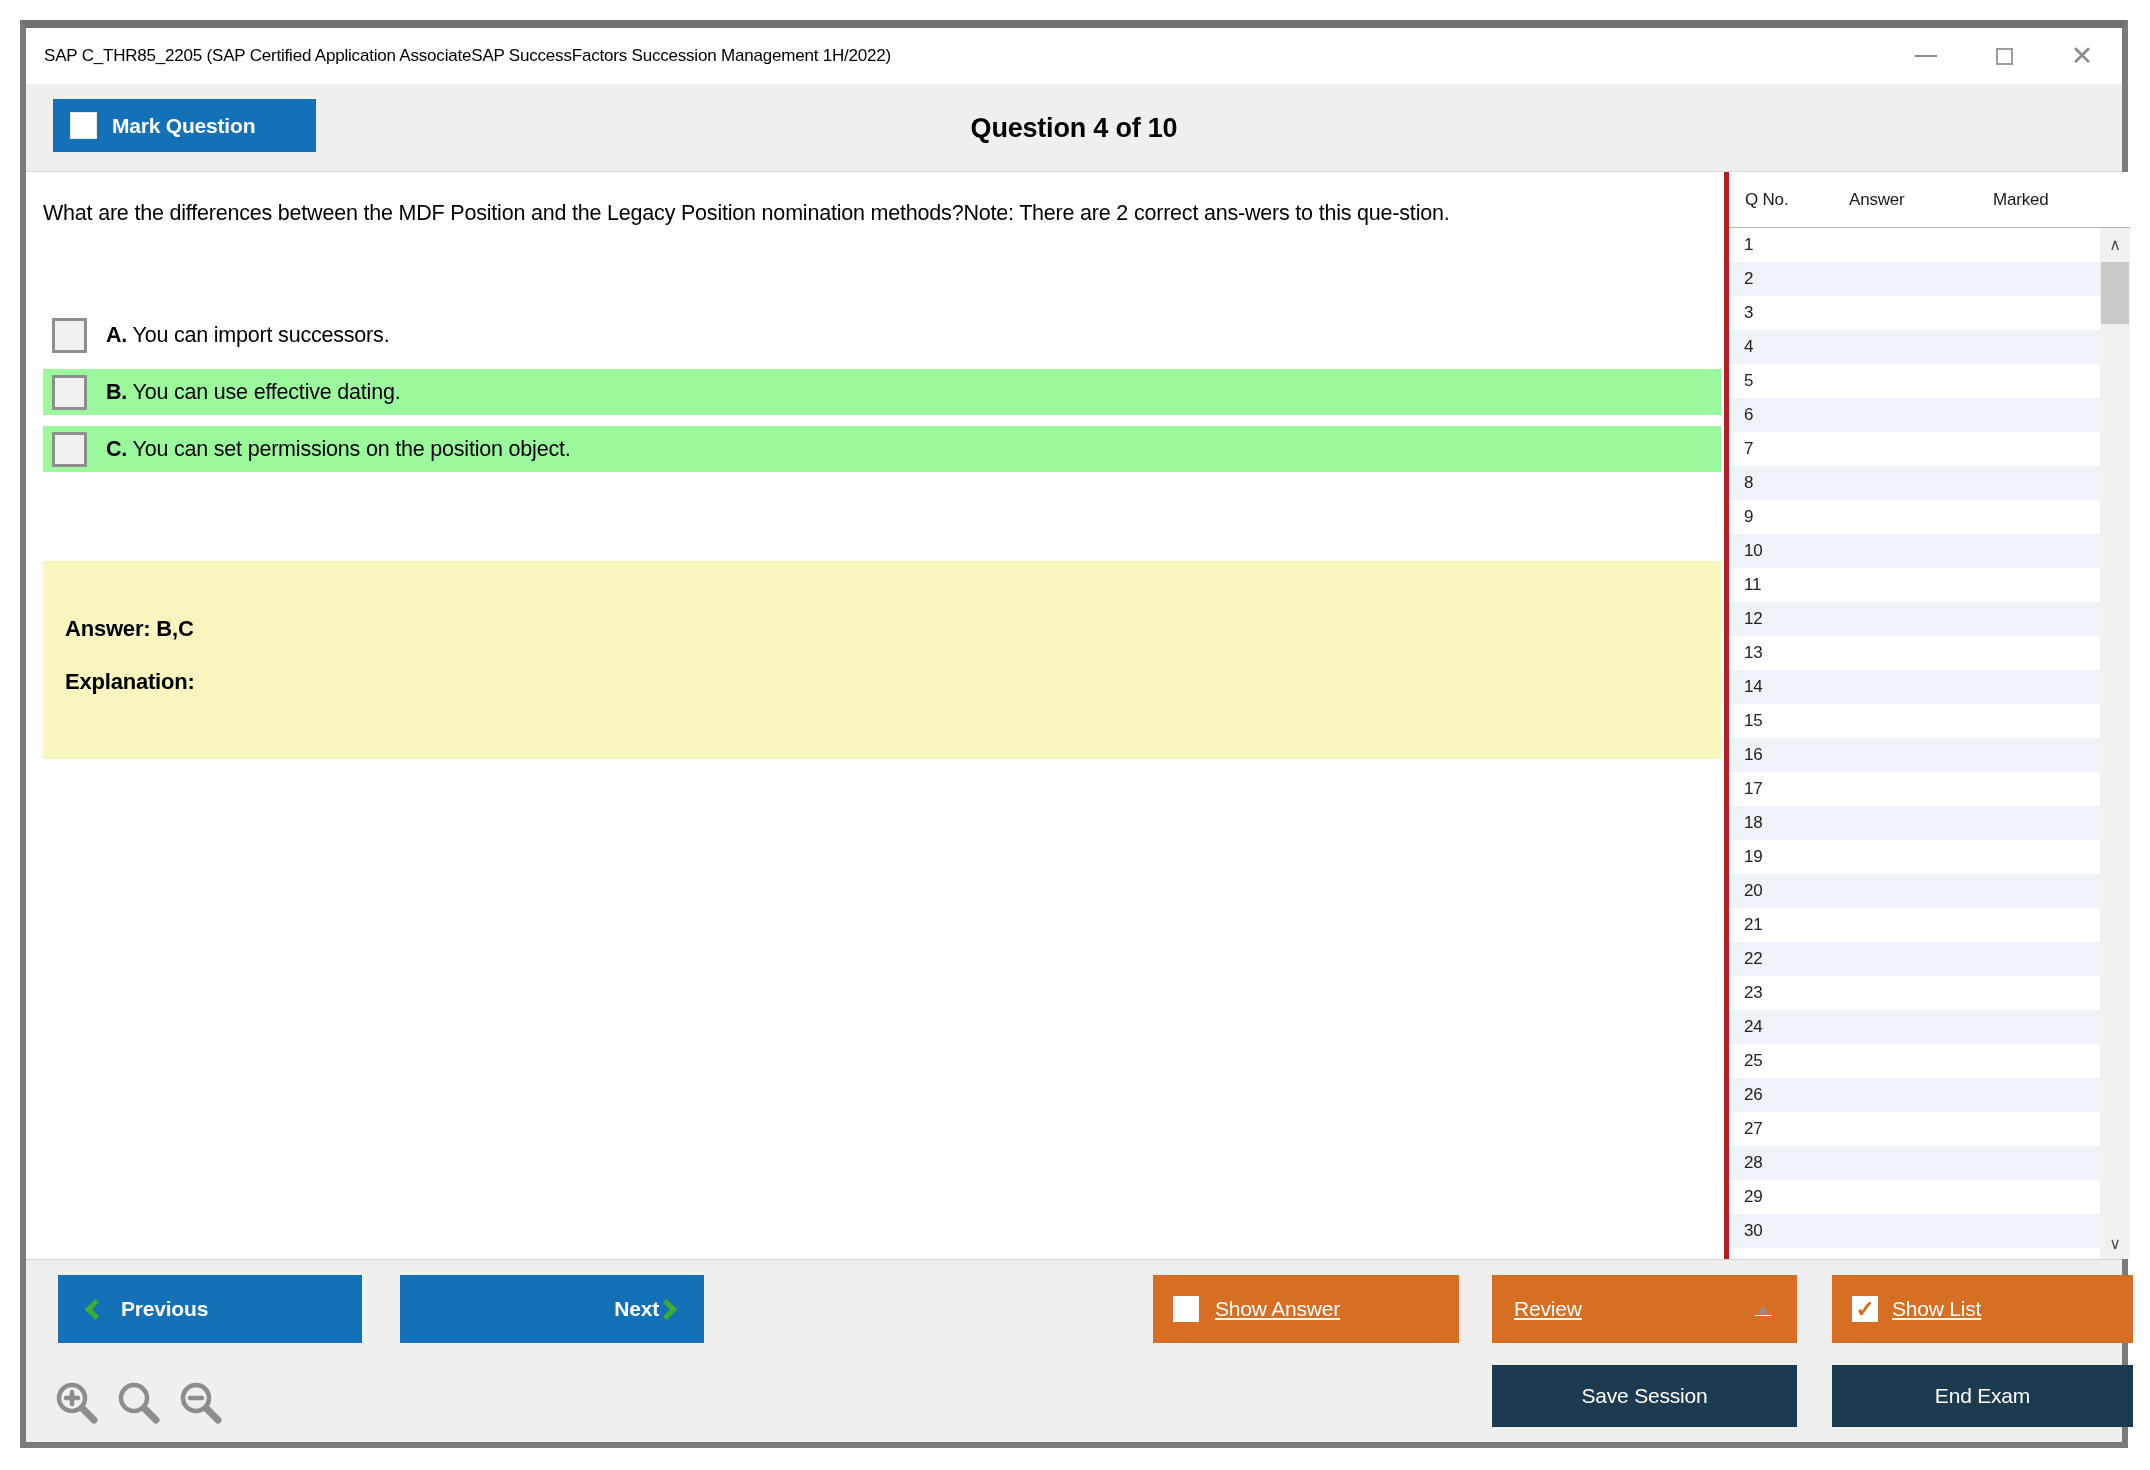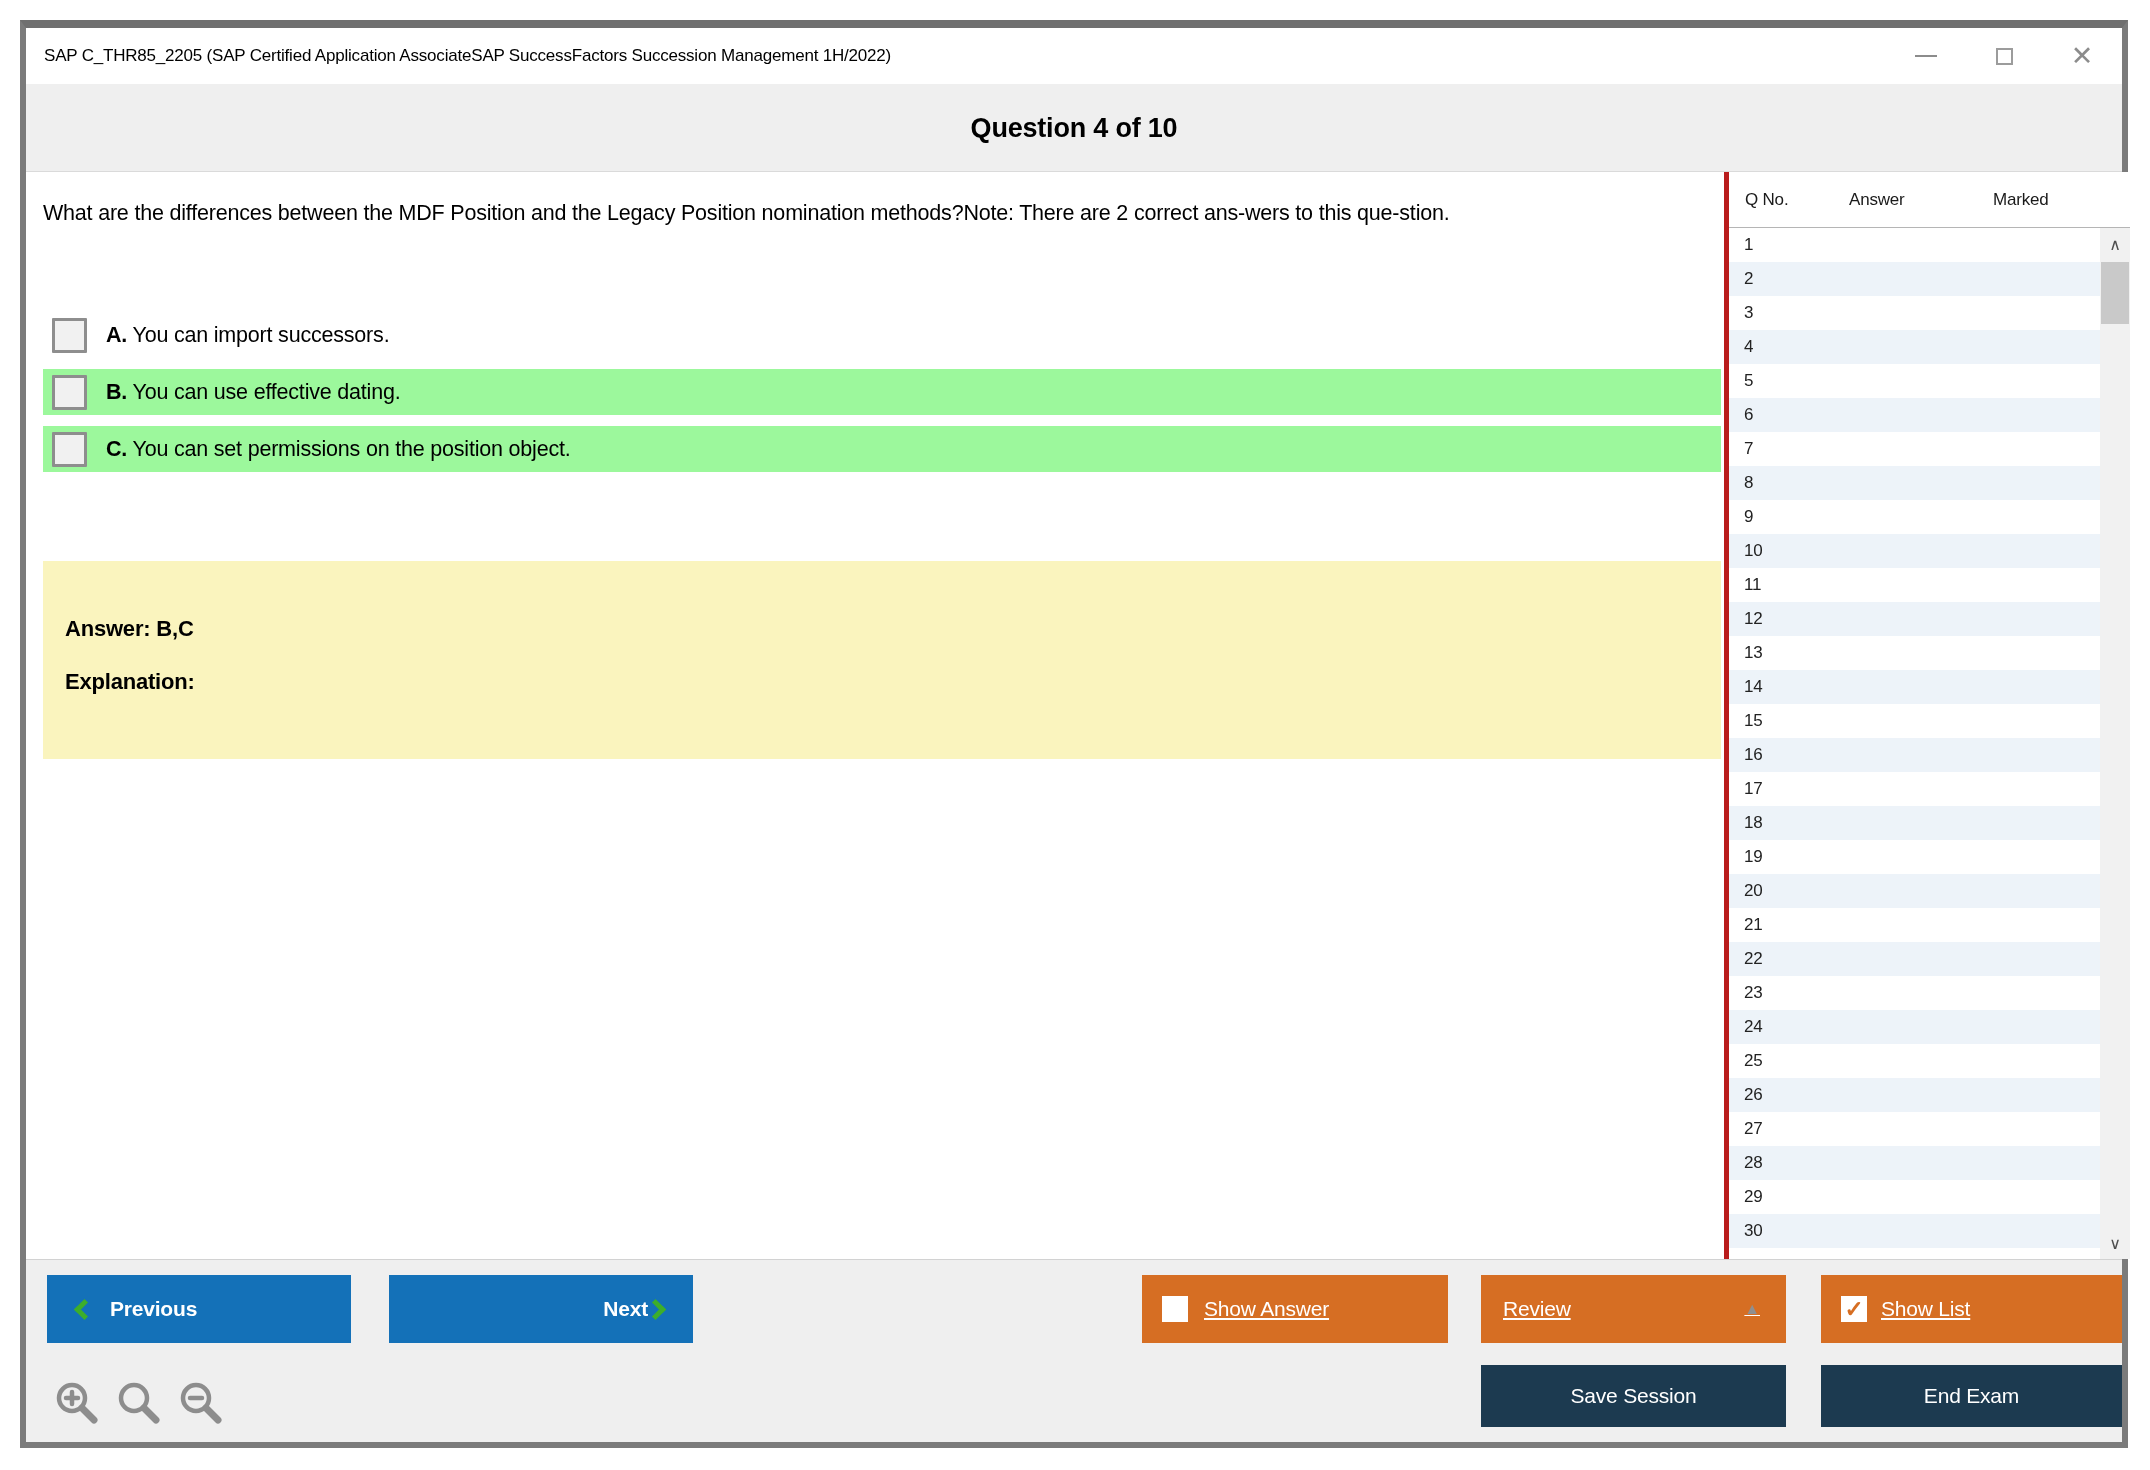--- a/index.html
+++ b/index.html
@@ -70,21 +70,21 @@
   .scroll-btn { position:absolute; left:0; width:100%; height:32px; display:flex;
     align-items:center; justify-content:center; color:#4f4f4f; font-size:16px; cursor:pointer; }
   .scroll-up { top:0; }
   .scroll-down { bottom:0; }
   .scroll-thumb { position:absolute; left:1px; right:1px; top:34px; height:62px; background:#c9c9c9; cursor:grab; }
 
   
   .footer { position:absolute; left:0; bottom:0; width:2096px; height:183px;
     background:#efefef; border-top:1px solid #d2d2d2; }
   .btn { position:absolute; display:flex; align-items:center; color:#fff;
-    font-size:21px; cursor:pointer; }
+    font-size:21px; cursor:pointer;margin-left:11px; }
   .btn-blue { background:var(--blue); font-weight:bold; }
   .btn-orange { background:var(--orange);text-decoration:underline; }
   .btn-navy { background:var(--navy); justify-content:center; }
   #btn-previous { left:21px; top:15px; width:304px; height:68px; padding-left:30px; gap:18px; }
   #btn-next { left:363px; top:15px; width:304px; height:68px; justify-content:flex-end; padding-right:30px; }
   #btn-show-answer { left:1116px; top:15px; width:306px; height:68px; padding-left:20px; gap:16px; }
   #btn-review { left:1455px; top:15px; width:305px; height:68px; padding:0 26px 0 22px; justify-content:space-between; }
   #btn-show-list { left:1795px; top:15px; width:301px; height:68px; padding-left:20px; gap:14px; }
   #btn-save { left:1455px; top:105px; width:305px; height:62px; }
   #btn-end { left:1795px; top:105px; width:301px; height:62px; }
@@ -118,20 +118,24 @@
         <span class="max-glyph"></span>
       </div>
       <div class="ctrl">
         <span class="close-glyph">✕</span>
       </div>
     </div>
   </div>
 
   <div class="header-bar">
     <div class="question-counter">Question 4 of 10</div>
+    <div class="mark-btn">
+      <span class="mark-checkbox"></span>
+      <span class="mark-label">Mark Question</span>
+    </div>
   </div>
 
   <div class="content">
 
     <div class="question-area">
       <div class="question-text">What are the differences between the MDF Position and the Legacy Position nomination methods?Note: There are 2 correct ans-wers to this que-stion.</div>
 
       <div class="options-list">
   <div class="option-row">
     <span class="opt-checkbox"></span>

